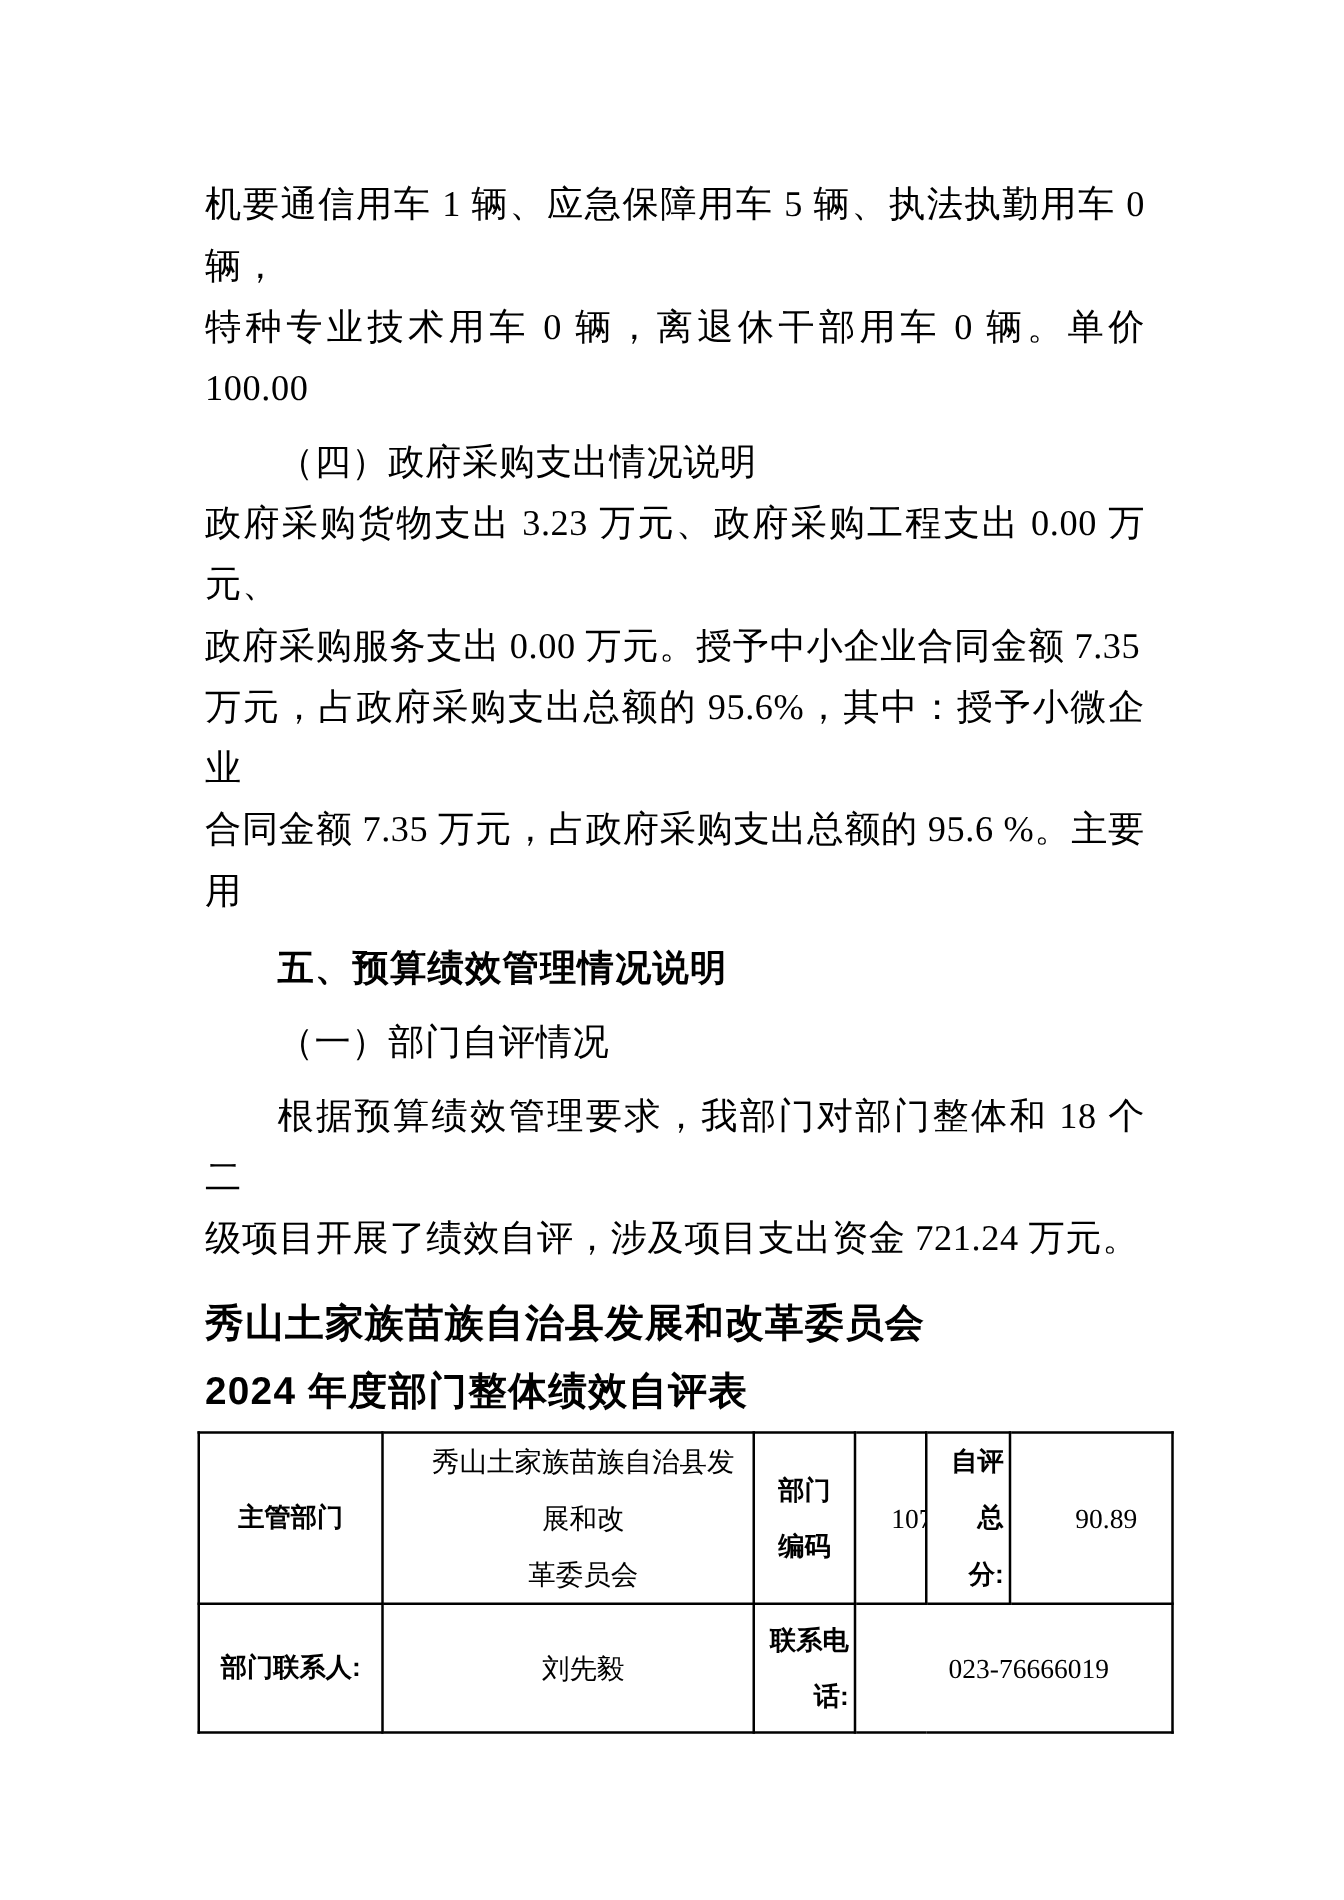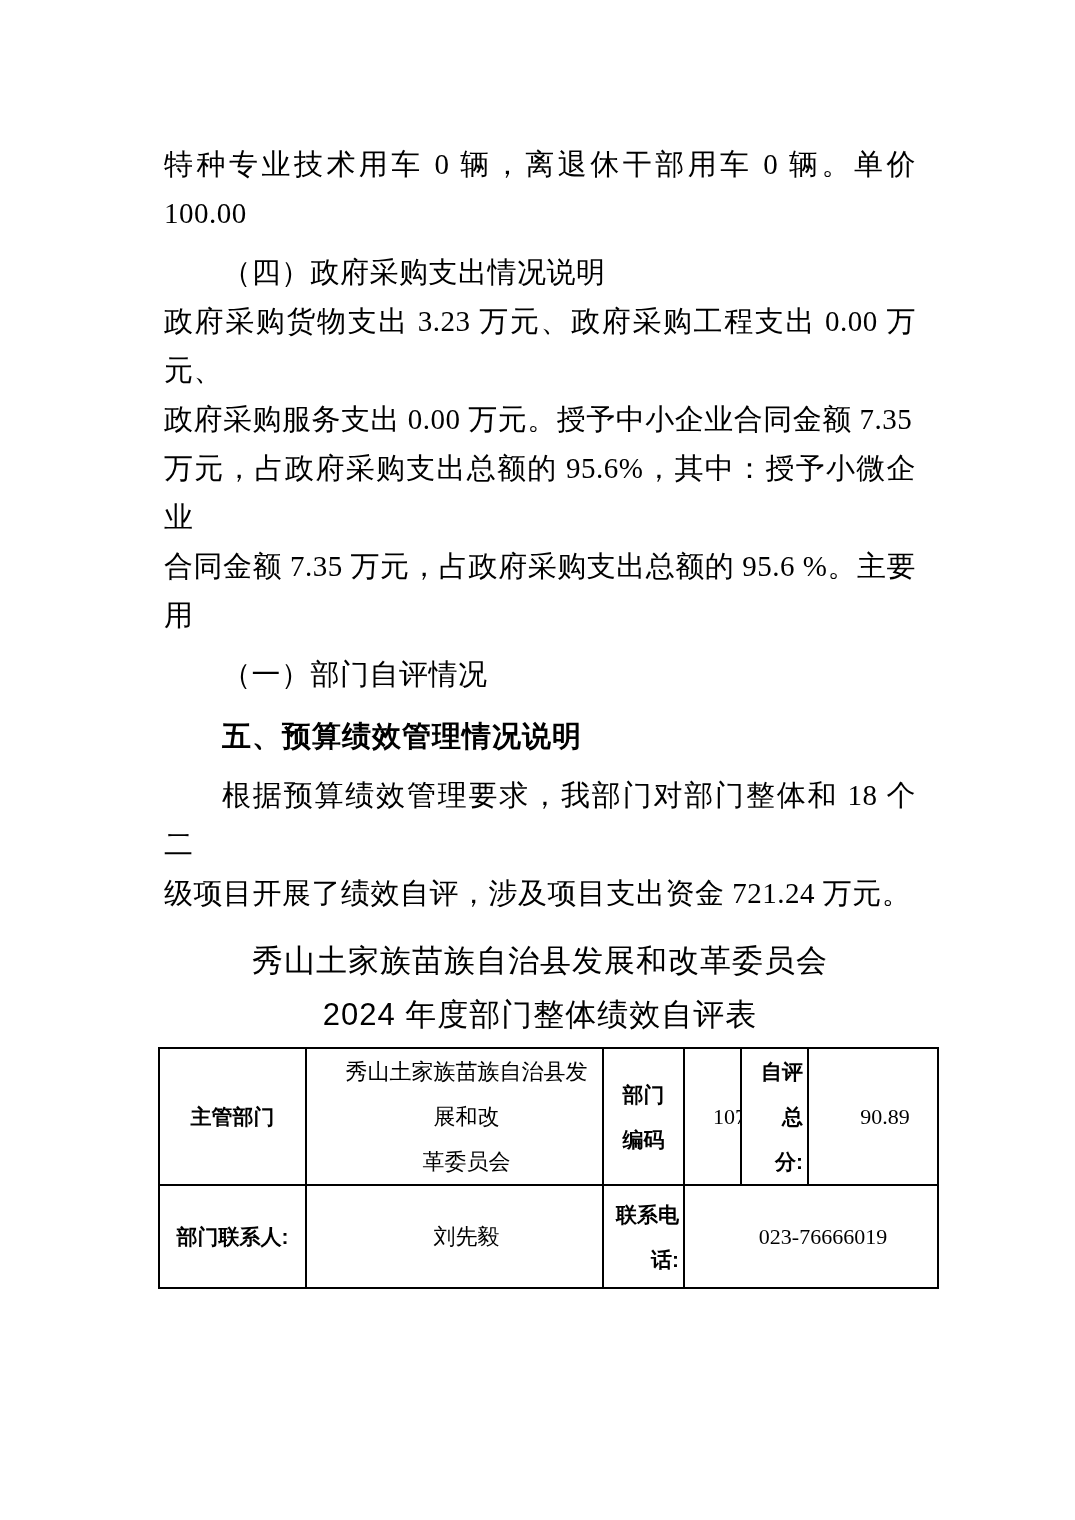--- a/index.html
+++ b/index.html
@@ -29,23 +29,22 @@
   .indent { text-indent: 58px; margin-top: 10px; }
   .sec-heading {
     font-family: "Liberation Sans", "DejaVu Sans", sans-serif;
     font-weight: 700;
     letter-spacing: 1px;
     margin-top: 13px;
   }
   .title {
     width: 752px;
     margin: 0;
-    text-align: center;
     font-family: "Liberation Sans", "DejaVu Sans", sans-serif;
-    font-weight: 400;
+    font-weight: 700;
     font-size: 31px;
     line-height: 54px;
     letter-spacing: 1px;
   }
   .title-org { margin-top: 16px; }
   table {
     border-collapse: collapse;
     table-layout: fixed;
     width: 779px;
     margin-left: -6px;
@@ -70,28 +69,29 @@
   .tblA .r1 { height: 104px; }
   .tblA .r2 { height: 103px; }
   .tblA { margin-top: 5px; }
 </style>
 </head>
 <body>
 
 <div class="page">
 
   <div class="text-block">
+    <p class="ln">机要通信用车 1 辆、应急保障用车 5 辆、执法执勤用车 0 辆，</p>
     <p class="ln">特种专业技术用车 0 辆，离退休干部用车 0 辆。单价 100.00</p>
     <p class="ln indent">（四）政府采购支出情况说明</p>
     <p class="ln">政府采购货物支出 3.23 万元、政府采购工程支出 0.00 万元、</p>
     <p class="ln">政府采购服务支出 0.00 万元。授予中小企业合同金额 7.35</p>
     <p class="ln">万元，占政府采购支出总额的 95.6%，其中：授予小微企业</p>
     <p class="ln">合同金额 7.35 万元，占政府采购支出总额的 95.6 %。主要用</p>
+    <p class="ln indent sec-heading">五、预算绩效管理情况说明</p>
     <p class="ln indent">（一）部门自评情况</p>
-    <p class="ln indent sec-heading">五、预算绩效管理情况说明</p>
     <p class="ln indent">根据预算绩效管理要求，我部门对部门整体和 18 个二</p>
     <p class="ln">级项目开展了绩效自评，涉及项目支出资金 721.24 万元。</p>
   </div>
 
   <h2 class="title title-org">秀山土家族苗族自治县发展和改革委员会</h2>
   <h2 class="title">2024 年度部门整体绩效自评表</h2>
 
   <table class="tblA">
     <colgroup>
       <col style="width:147px">

